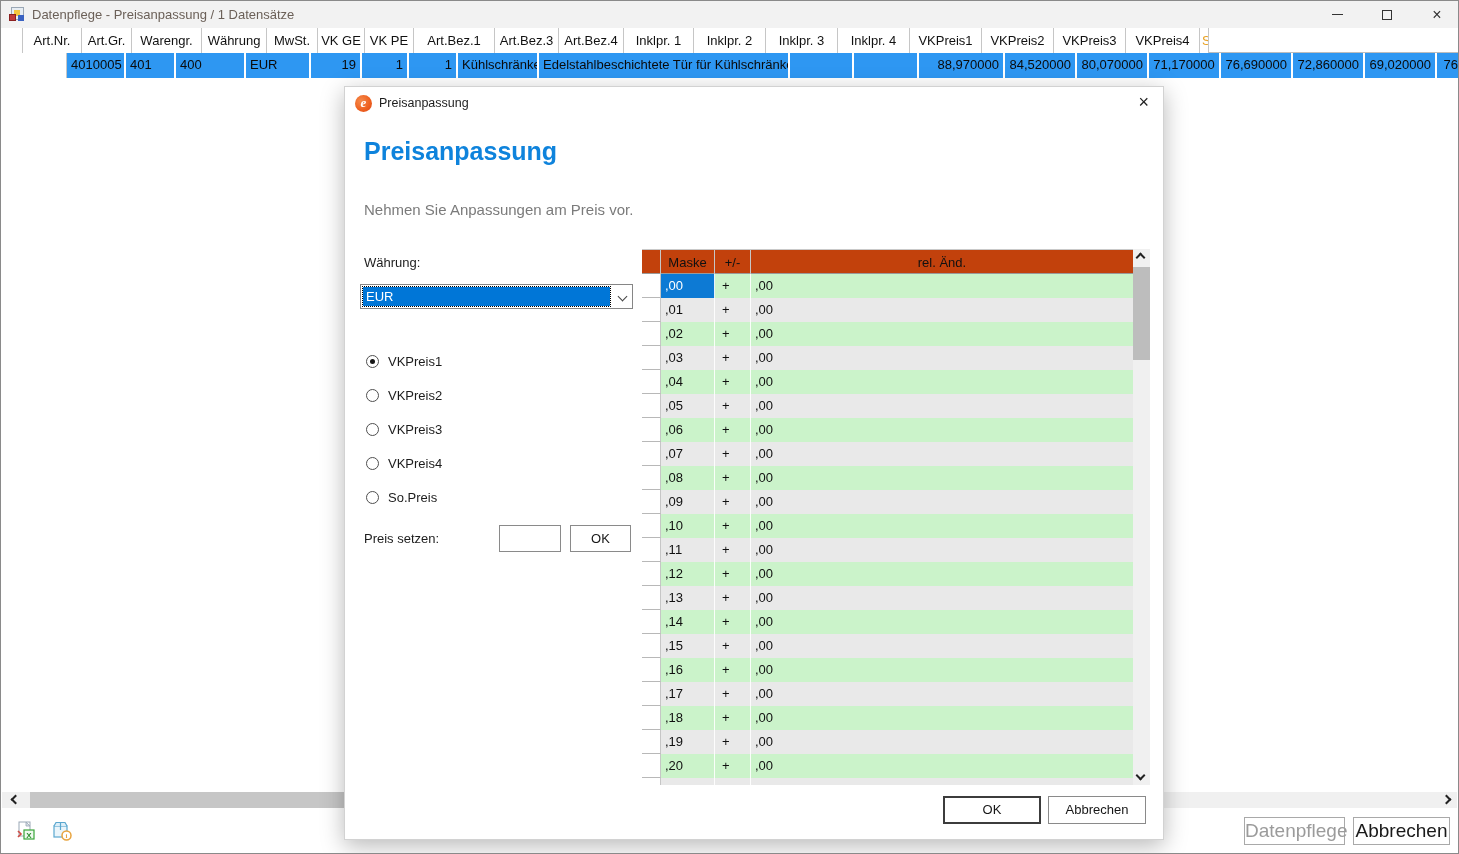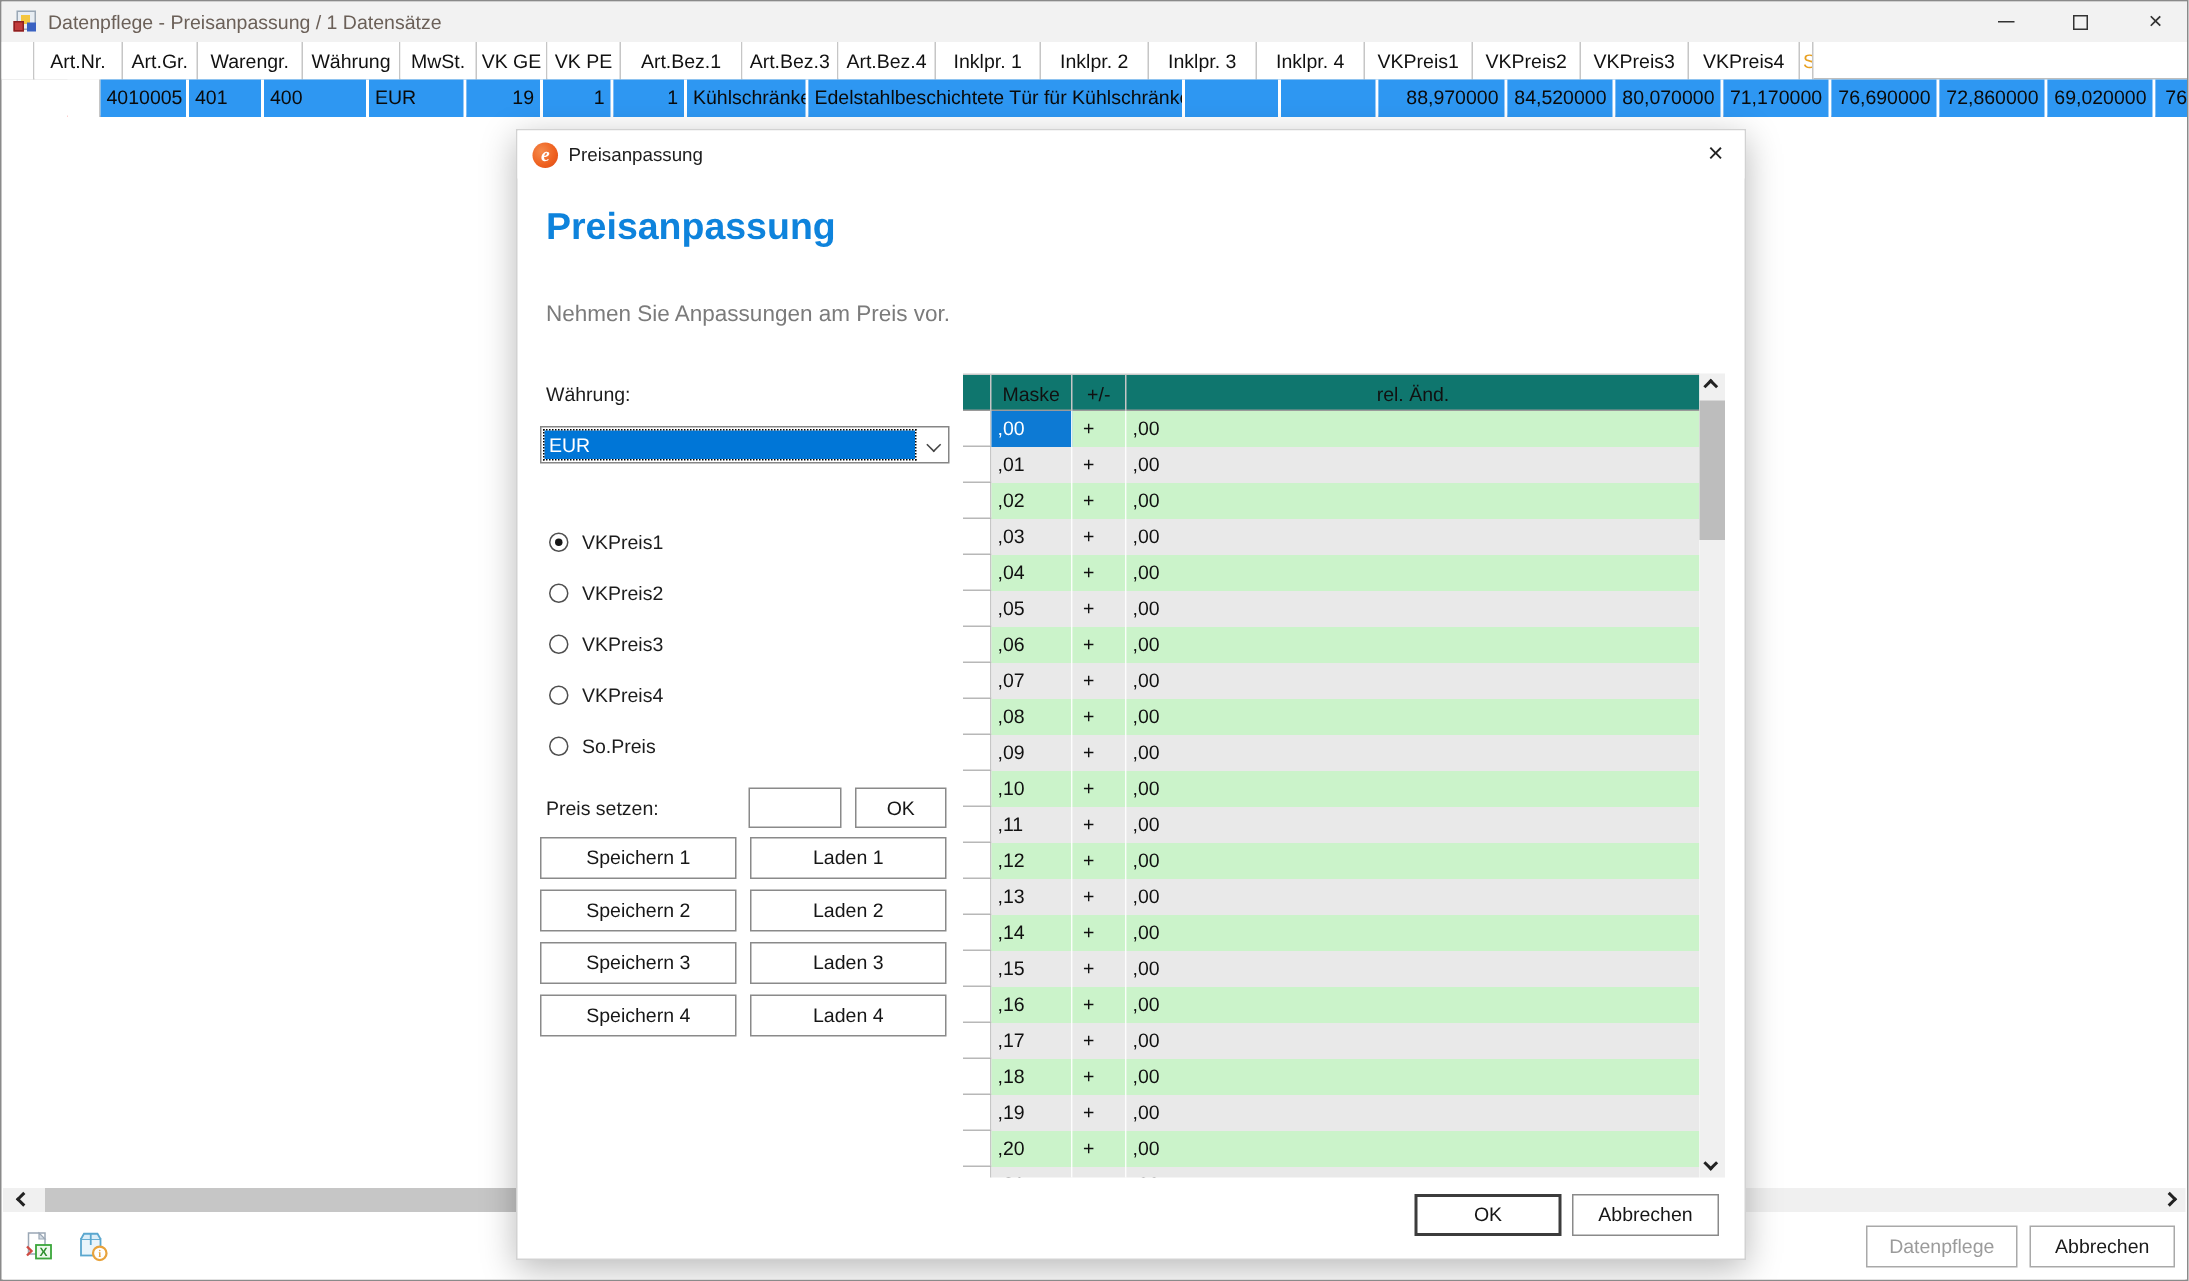--- a/index.html
+++ b/index.html
@@ -49,21 +49,21 @@
   .chev-left  { transform:rotate(45deg); }
   .chev-right { transform:rotate(-135deg); }
   .chev-up    { transform:rotate(135deg); }
   .chev-down  { transform:rotate(-45deg); }
 
   
   .bottombar { position:absolute; left:1px; right:1px; top:807px; height:46px; background:#fff; }
   .bb-icon { position:absolute; top:13px; width:20px; height:20px; }
   .bb-btn {
     position:absolute; top:9px; height:28px; background:#fff; border:1px solid #a9a9a9;
-    font-size:13px; font-family:"Liberation Sans",sans-serif; text-align:center; line-height:26px;
+    font-size:19px; font-family:"Liberation Sans",sans-serif; text-align:center; line-height:26px;
   }
   .btn-datenpflege { left:1242px; width:101px; color:#9b9b9b; }
   .btn-abbrechen-main { left:1351px; width:97px; color:#1a1a1a; }
 
   
   .dialog {
     position:absolute; left:343px; top:85px; width:820px; height:754px; background:#fff;
     border:1px solid #d2d2d2; box-shadow:0 6px 22px rgba(0,0,0,0.28);
   }
   .dlg-titlebar { position:absolute; left:0; top:0; right:0; height:32px; background:#fff; }
@@ -104,21 +104,21 @@
   .price-input { position:absolute; left:154px; top:438px; width:62px; height:27px; border:1px solid #8a8a8a; background:#fff; font-size:13px; padding:0 4px; font-family:"Liberation Sans",sans-serif; }
   .btn { background:#fff; border:1px solid #8a8a8a; font-size:13px; color:#161616; text-align:center; font-family:"Liberation Sans",sans-serif; }
   .btn-ok-small { position:absolute; left:225px; top:438px; width:61px; height:27px; line-height:25px; }
   .sl-grid { position:absolute; left:15px; top:471px; }
   .sl-row { display:flex; margin-bottom:7px; }
   .sl-btn { width:131px; height:28px; line-height:26px; }
   .sl-btn + .sl-btn { margin-left:9px; }
 
   
   .mask-table { position:absolute; left:297px; top:162px; width:491px; height:536px; overflow:hidden; border-top:1px solid #c9c9c9; }
-  .mk-head { display:flex; height:24px; border-bottom:1px solid #9a9a9a; background:#0f766e; }
+  .mk-head { display:flex; height:24px; border-bottom:1px solid #9a9a9a; background:#c2410c; }
   .mk-hc { font-size:13px; color:#111; display:flex; align-items:center; justify-content:center; border-right:1px solid #c6c6c6; flex:none; height:24px; }
   .mk-rowhead-w { width:19px; } .mk-maske-w { width:54px; } .mk-sign-w { width:36px; } .mk-rel-w { width:382px; border-right:none; }
   .mk-row { display:flex; height:24px; }
   .mk-row > div { height:24px; font-size:13px; color:#101010; line-height:23px; flex:none; }
   .mk-rowhead { width:19px; background:#fff; border-bottom:1px solid #b8b8b8; border-right:1px solid #c6c6c6; }
   .mk-maske { width:54px; padding-left:4px; border-right:1px solid rgba(255,255,255,0.9); }
   .mk-sign { width:36px; padding-left:7px; border-right:1px solid rgba(255,255,255,0.9); }
   .mk-rel { width:382px; padding-left:4px; }
   .mk-row.even .cell { background:#cbf3ca; }
   .mk-row.odd  .cell { background:#e9e9e9; }
@@ -278,38 +278,20 @@
       <div class="radio-row">
         <span class="radio-circle"></span>
         <span class="radio-label">So.Preis</span>
       </div>
     </div>
 
   <div class="lbl lbl-setprice">Preis setzen:</div>
   <input class="price-input" value="" style="">
   <div class="btn btn-ok-small">OK</div>
 
-  <div class="sl-grid">
-      <div class="sl-row">
-        <div class="btn sl-btn">Speichern 1</div>
-        <div class="btn sl-btn">Laden 1</div>
-      </div>
-      <div class="sl-row">
-        <div class="btn sl-btn">Speichern 2</div>
-        <div class="btn sl-btn">Laden 2</div>
-      </div>
-      <div class="sl-row">
-        <div class="btn sl-btn">Speichern 3</div>
-        <div class="btn sl-btn">Laden 3</div>
-      </div>
-      <div class="sl-row">
-        <div class="btn sl-btn">Speichern 4</div>
-        <div class="btn sl-btn">Laden 4</div>
-      </div>
-    </div>
 
   <div class="mask-table">
     <div class="mk-head">
       <div class="mk-hc mk-rowhead-w"></div>
       <div class="mk-hc mk-maske-w">Maske</div>
       <div class="mk-hc mk-sign-w">+/-</div>
       <div class="mk-hc mk-rel-w">rel. Änd.</div>
     </div>
     <div id="mask-body">
         <div class="mk-row even">

